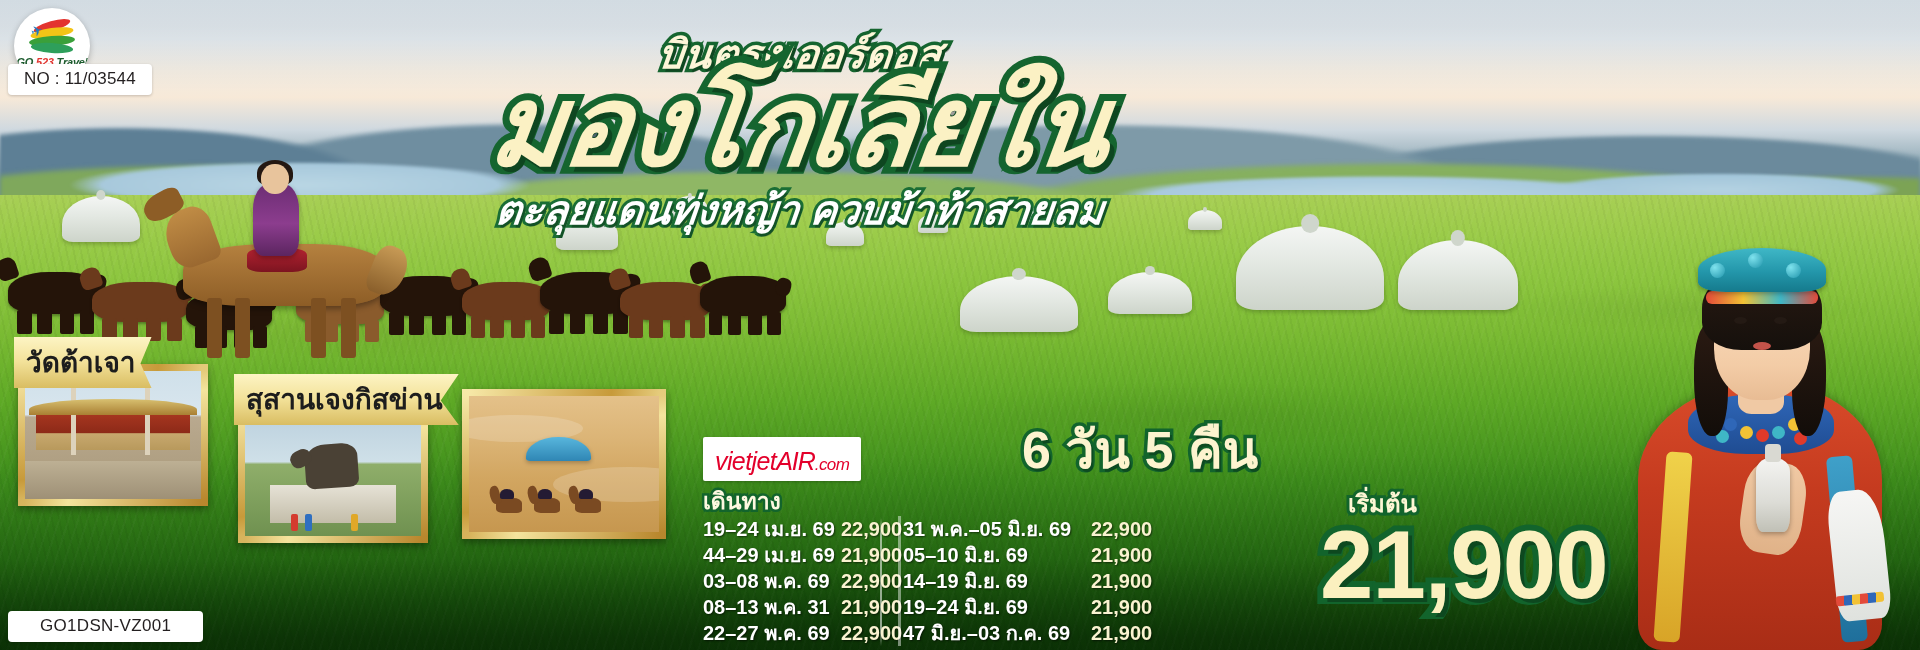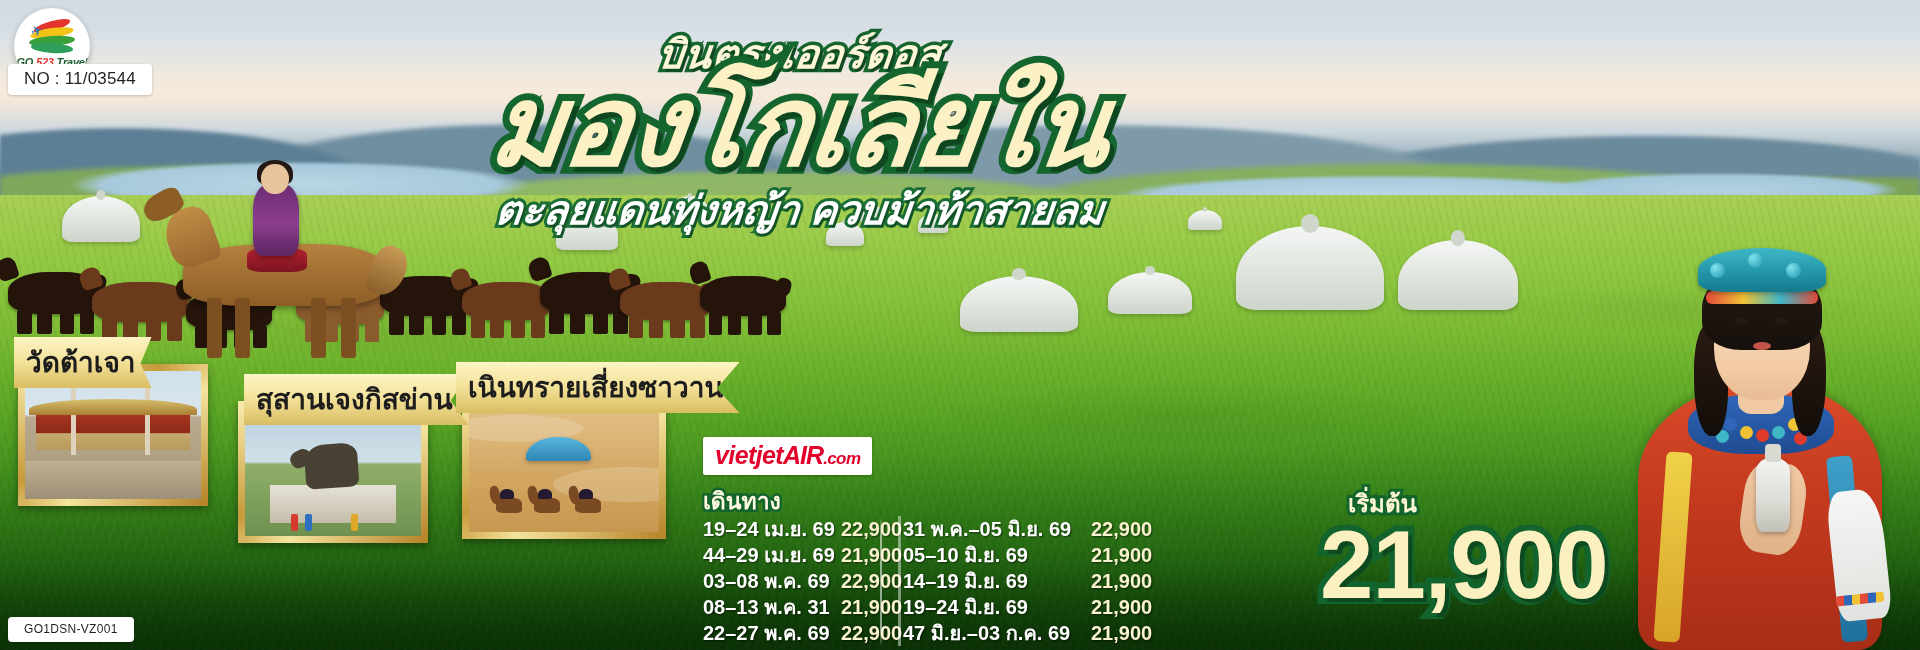--- a/index.html
+++ b/index.html
@@ -196,22 +196,22 @@
     background:#ffffff; color:#231f20;
     padding:5px 16px 6px; border-radius:4px;
     font-size:17px; letter-spacing:.2px; white-space:nowrap;
     box-shadow:0 1px 3px rgba(0,0,0,.2);
   }
 
   
   .code-badge{
     position:absolute; left:8px; bottom:8px;
     background:#ffffff; color:#231f20;
-    padding:5px 16px 6px; border-radius:4px;
-    font-size:12px; letter-spacing:.3px; white-space:nowrap;
+    padding:5px 32px 6px; border-radius:4px;
+    font-size:17px; letter-spacing:.3px; white-space:nowrap;
     box-shadow:0 1px 3px rgba(0,0,0,.2);
   }
 
   
   .headline{
     position:absolute; left:420px; top:34px; width:760px; text-align:center;
     pointer-events:none;
   }
   .kicker{
     font-size:40px; font-weight:bold; font-style:italic;
@@ -296,23 +296,23 @@
     background:#7a4a22; border-radius:42% 34% 20% 26%; }
   .t3 .camel::before{ content:""; position:absolute; left:-6px; top:-12px;
     width:10px; height:18px; background:#7a4a22; border-radius:50% 30% 10% 40%;
     transform:rotate(-16deg);}
   .t3 .camel::after{ content:""; position:absolute; left:4px; top:-9px;
     width:14px; height:10px; background:#241b33; border-radius:50% 50% 20% 20%;}
 
   
   .vj-logo{
     position:absolute; left:703px; top:437px;
-    background:#ffffff; padding:6px 12px 7px; border-radius:2px;
+    background:#ffffff; padding:12px 12px 7px; border-radius:2px;
     box-shadow:0 1px 3px rgba(0,0,0,.25);
-    font-size:25px; font-weight:bold; font-style:italic;
+    font-size:25px; font-weight:normal; font-style:italic;
     color:#e3002b; letter-spacing:-.6px; white-space:nowrap; line-height:1;
   }
   .vj-logo .air{ letter-spacing:-1px; }
   .vj-logo .dotcom{ font-size:17px; }
 
   .duration{
     position:absolute; left:1022px; top:424px;
     font-size:52px; font-weight:bold; color:#fdf4cf;
     -webkit-text-stroke:7px #12642c; paint-order:stroke fill;
     text-shadow:2px 3px 0 rgba(0,0,0,.25);
@@ -595,47 +595,47 @@
 
   <div class="caption" style="left:14px; top:337px;">วัดต้าเจา</div>
   <div class="thumb" style="left:18px; top:364px; width:190px; height:142px;">
     <div class="inner t1">
       <div class="pole" style="left:26%"></div>
       <div class="pole" style="left:68%"></div>
       <div class="gnd"></div>
     </div>
   </div>
 
-  <div class="caption" style="left:244px; top:374px;">สุสานเจงกิสข่าน</div>
+  <div class="caption" style="left:234px; top:374px;">สุสานเจงกิสข่าน</div>
   <div class="thumb" style="left:238px; top:401px; width:190px; height:142px;">
     <div class="inner t2">
       <div class="base"></div>
         <div class="stat"></div>
       <div class="p1"></div>
         <div class="p2"></div>
         <div class="p3"></div>
     </div>
   </div>
 
-  <div class="caption" style="left:456px; top:362px;">เนินทรายเสี่ยงซาวาน</div>
   <div class="thumb" style="left:462px; top:389px; width:204px; height:150px;">
     <div class="inner t3">
       <div class="dune" style="left:-10%; top:14%; width:70%; height:20%;"></div>
       <div class="dune" style="left:44%; top:52%; width:80%; height:26%;"></div>
       <div class="dome"></div>
       <div class="camel" style="left:14%;"></div>
       <div class="camel" style="left:34%;"></div>
       <div class="camel" style="left:56%;"></div>
     </div>
   </div>
 
   <div class="vj-logo">
     <span>viet</span><span>jet</span><span class="air">AIR</span><span class="dotcom">.com</span>
   </div>
 
+  <div class="duration">6 วัน 5 คืน</div>
 
   <div class="travel-label">เดินทาง</div>
 
   <div class="divider"></div>
 
   <div class="dates col-left">
     <div class="date-col">
       <div class="date-row">
         <span class="d">19–24 เม.ย. 69</span>
         <span class="p">22,900</span>

